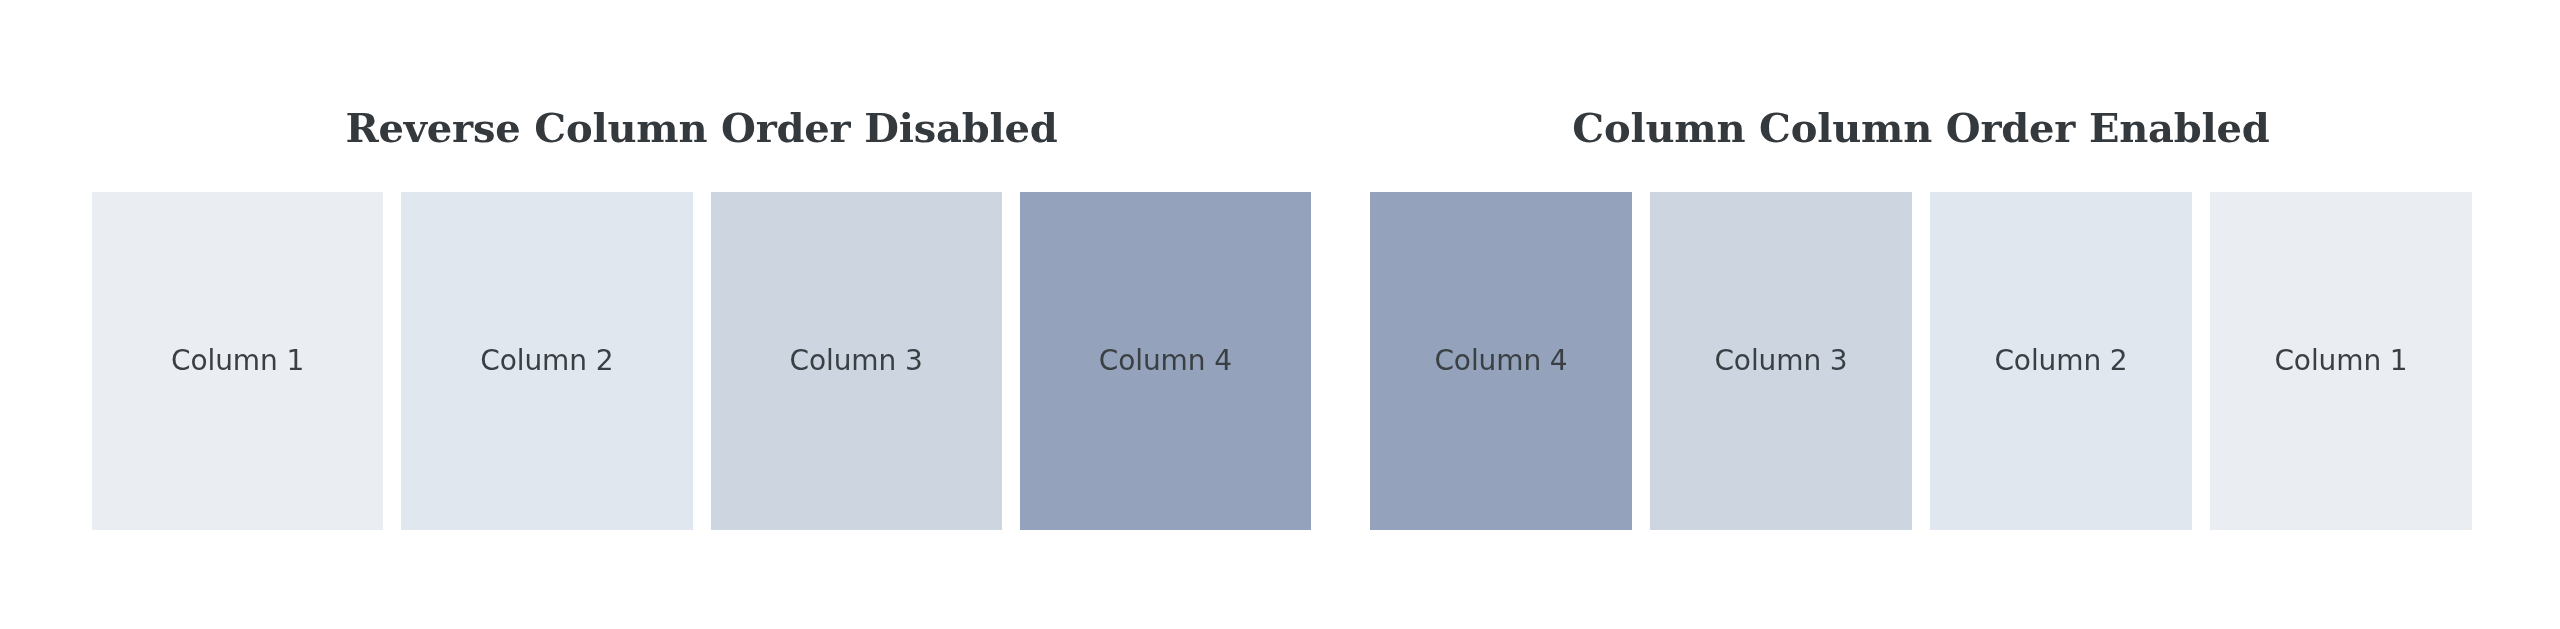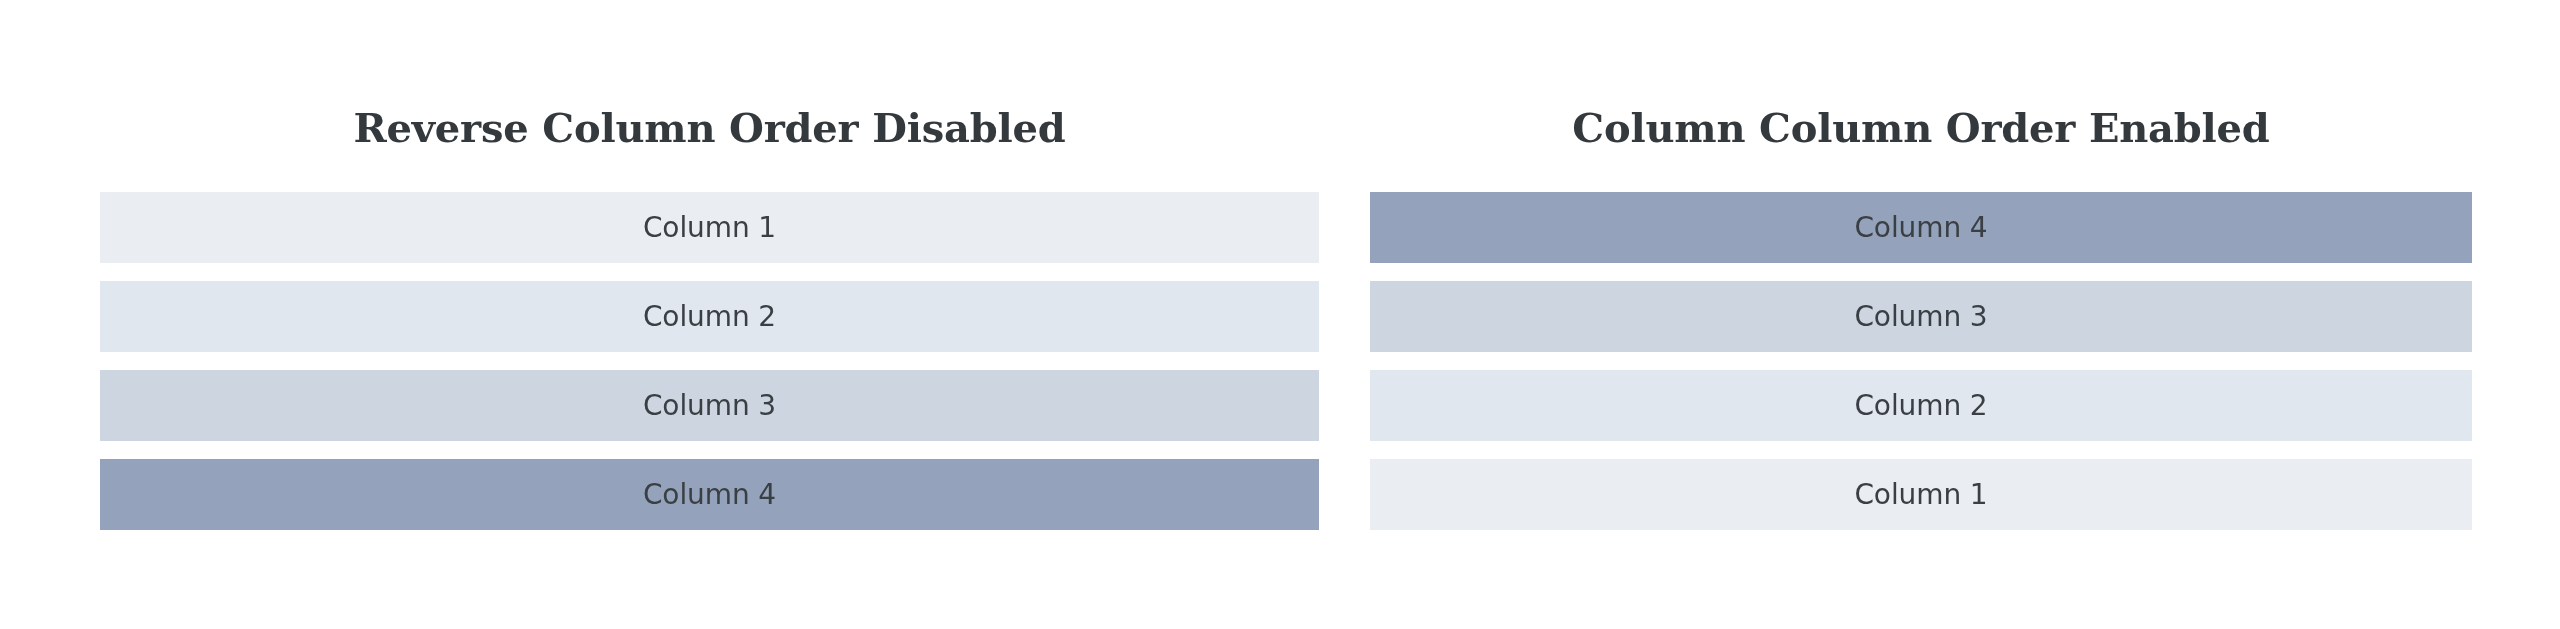--- a/index.html
+++ b/index.html
@@ -27,21 +27,21 @@
     justify-content: flex-start;
   }
 
   
   .panel {
     position: absolute;
     top: 0;
     height: 629px;
   }
   .panel-disabled {
-    left: 100px;
+    left: 92px;
     width: 1219px;   
   }
   .panel-enabled {
     left: 1370px;
     width: 1102px;   
   }
 
   .panel-title {
     position: absolute;
     top: 75px;
@@ -57,21 +57,21 @@
     white-space: nowrap;
   }
 
   .columns {
     position: absolute;
     top: 192px;
     left: 0;
     width: 100%;
     height: 338px;      
     display: flex;
-    flex-direction: column;
+    flex-direction: row;
     align-items: stretch;
     justify-content: space-between;
     gap: 18px;
   }
 
   .column-box {
     flex: 1 1 0;
     display: flex;
     align-items: center;
     justify-content: center;

